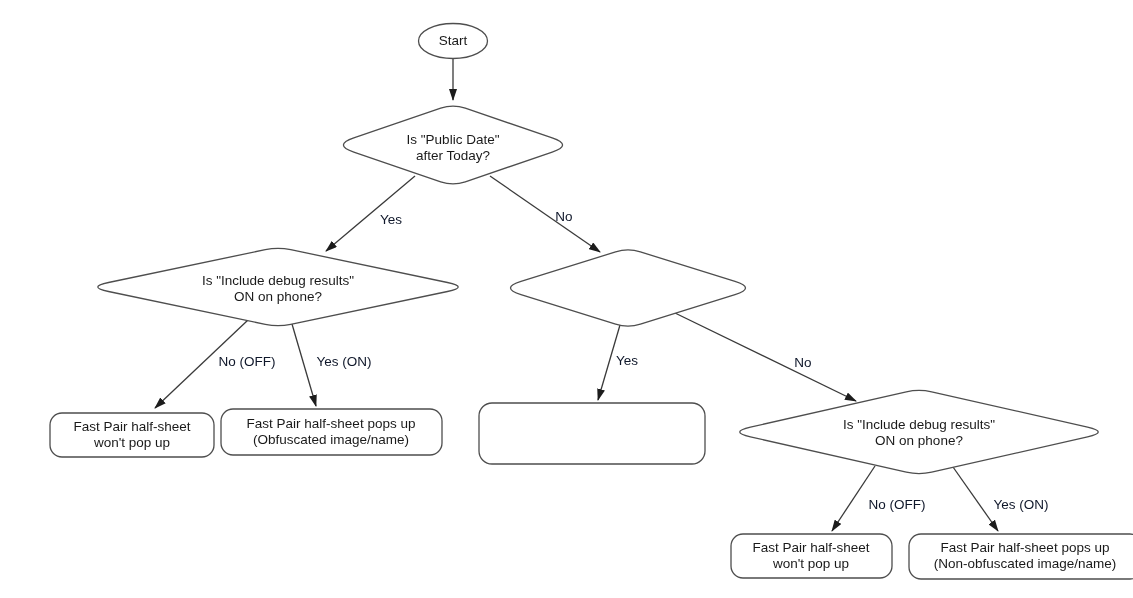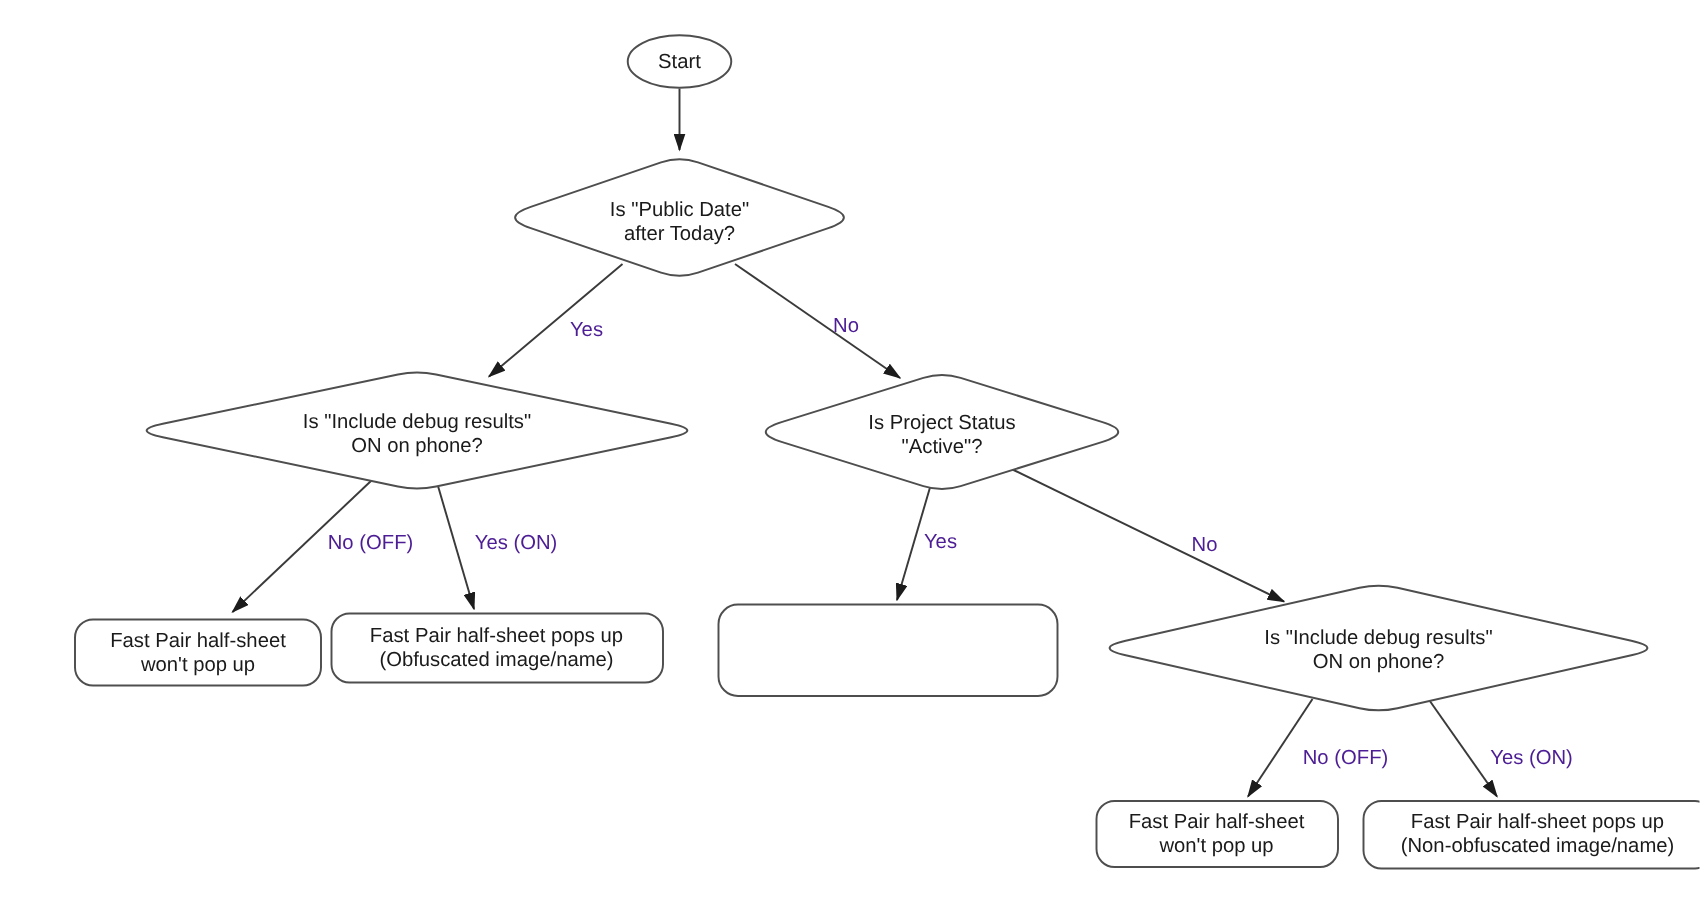--- a/index.html
+++ b/index.html
@@ -36,21 +36,21 @@
     line-height: 16px;
     color: #1a1a1a;
     width: max-content;
     pointer-events: none;
   }
   .elbl {
     position: absolute;
     transform: translate(-50%, -50%);
     font-size: 13.5px;
     line-height: 16px;
-    color: #4c1d95;
+    color: #0f172a;
     width: max-content;
     pointer-events: none;
   }
 </style>
 </head>
 <body>
 
 <div id="canvas">
 
   <svg width="1133" height="598" viewBox="0 0 1133 598">
@@ -85,22 +85,20 @@
       <rect class="shape" x="889" y="534" width="233" height="45" rx="12"></rect>
       <rect x="1123" y="533" width="6" height="55" fill="#000000"></rect>
     </g>
   </svg>
 
   <div class="lbl" style="left:433px;top:41px">Start</div>
   <div class="lbl" style="left:433px;top:148px">Is "Public Date"
 after Today?</div>
   <div class="lbl" style="left:258px;top:289px">Is "Include debug results"
 ON on phone?</div>
-  <div class="lbl" style="left:608px;top:290px">Is Project Status
-"Active"?</div>
   <div class="lbl" style="left:899px;top:433px">Is "Include debug results"
 ON on phone?</div>
   <div class="lbl" style="left:112px;top:435px">Fast Pair half-sheet
 won't pop up</div>
   <div class="lbl" style="left:311px;top:432px">Fast Pair half-sheet pops up
 (Obfuscated image/name)</div>
   <div class="lbl" style="left:791px;top:556px">Fast Pair half-sheet
 won't pop up</div>
   <div class="lbl" style="left:1005px;top:556px">Fast Pair half-sheet pops up
 (Non-obfuscated image/name)</div>

